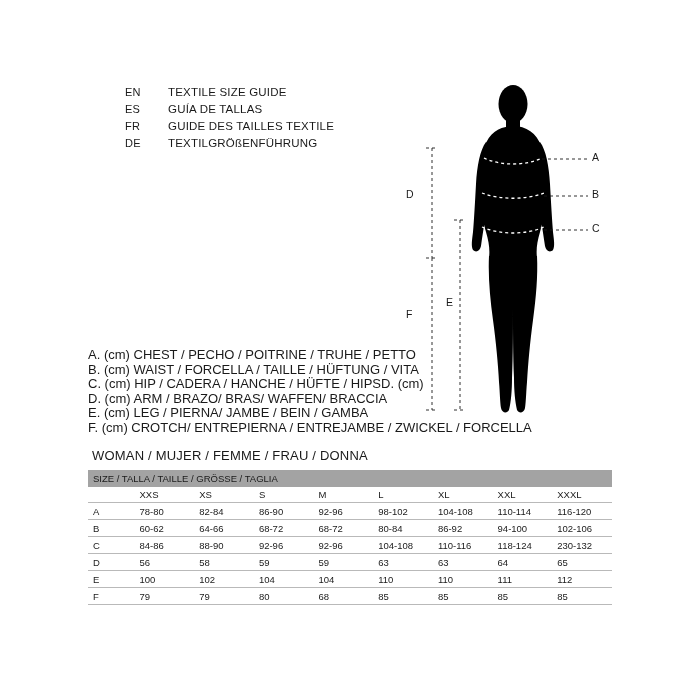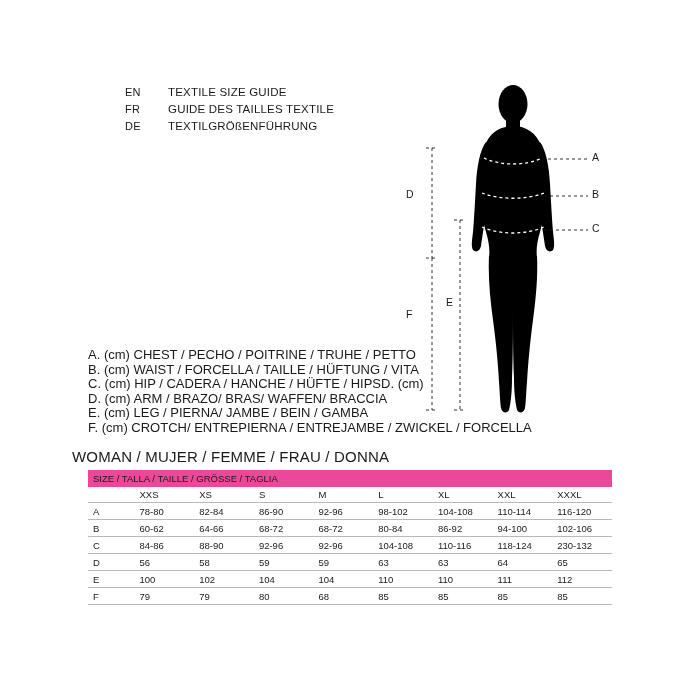--- a/index.html
+++ b/index.html
@@ -53,23 +53,23 @@
     left: 88px;
     top: 348px;
     width: 380px;
     font-size: 13px;
     line-height: 14.6px;
   }
   .legend div { white-space: nowrap; }
 
   .woman-label {
     position: absolute;
-    left: 72px;
+    left: 92px;
     top: 448px;
-    font-size: 15px;
+    font-size: 13px;
     letter-spacing: 0.2px;
   }
 
   
   .table-wrap {
     position: absolute;
     left: 88px;
     top: 470px;
     width: 524px;
   }
@@ -78,21 +78,21 @@
     width: 524px;
     font-size: 9.5px;
   }
   table.size-table td {
     padding: 0 0 0 5px;
     height: 16px;
     vertical-align: middle;
     border: 0;
   }
   tr.head-row td {
-    background: #ec4899;
+    background: #a3a3a3;
     height: 17px;
     font-size: 9.5px;
   }
   tr.sub-row td {
     background: #ffffff;
     border-bottom: 1px solid #b9b9b9;
     height: 15px;
     margin-left: 32px;
   }
   tr.data-row td {
@@ -123,20 +123,24 @@
 </style>
 </head>
 <body>
 
 <div class="page">
 
   <div class="title-block">
     <div class="title-row">
       <span class="lang">EN</span>
       <span class="txt">TEXTILE SIZE GUIDE</span>
+    </div>
+    <div class="title-row">
+      <span class="lang">ES</span>
+      <span class="txt">GUÍA DE TALLAS</span>
     </div>
     <div class="title-row">
       <span class="lang">FR</span>
       <span class="txt">GUIDE DES TAILLES TEXTILE</span>
     </div>
     <div class="title-row">
       <span class="lang">DE</span>
       <span class="txt">TEXTILGRÖßENFÜHRUNG</span>
     </div>
   </div>

